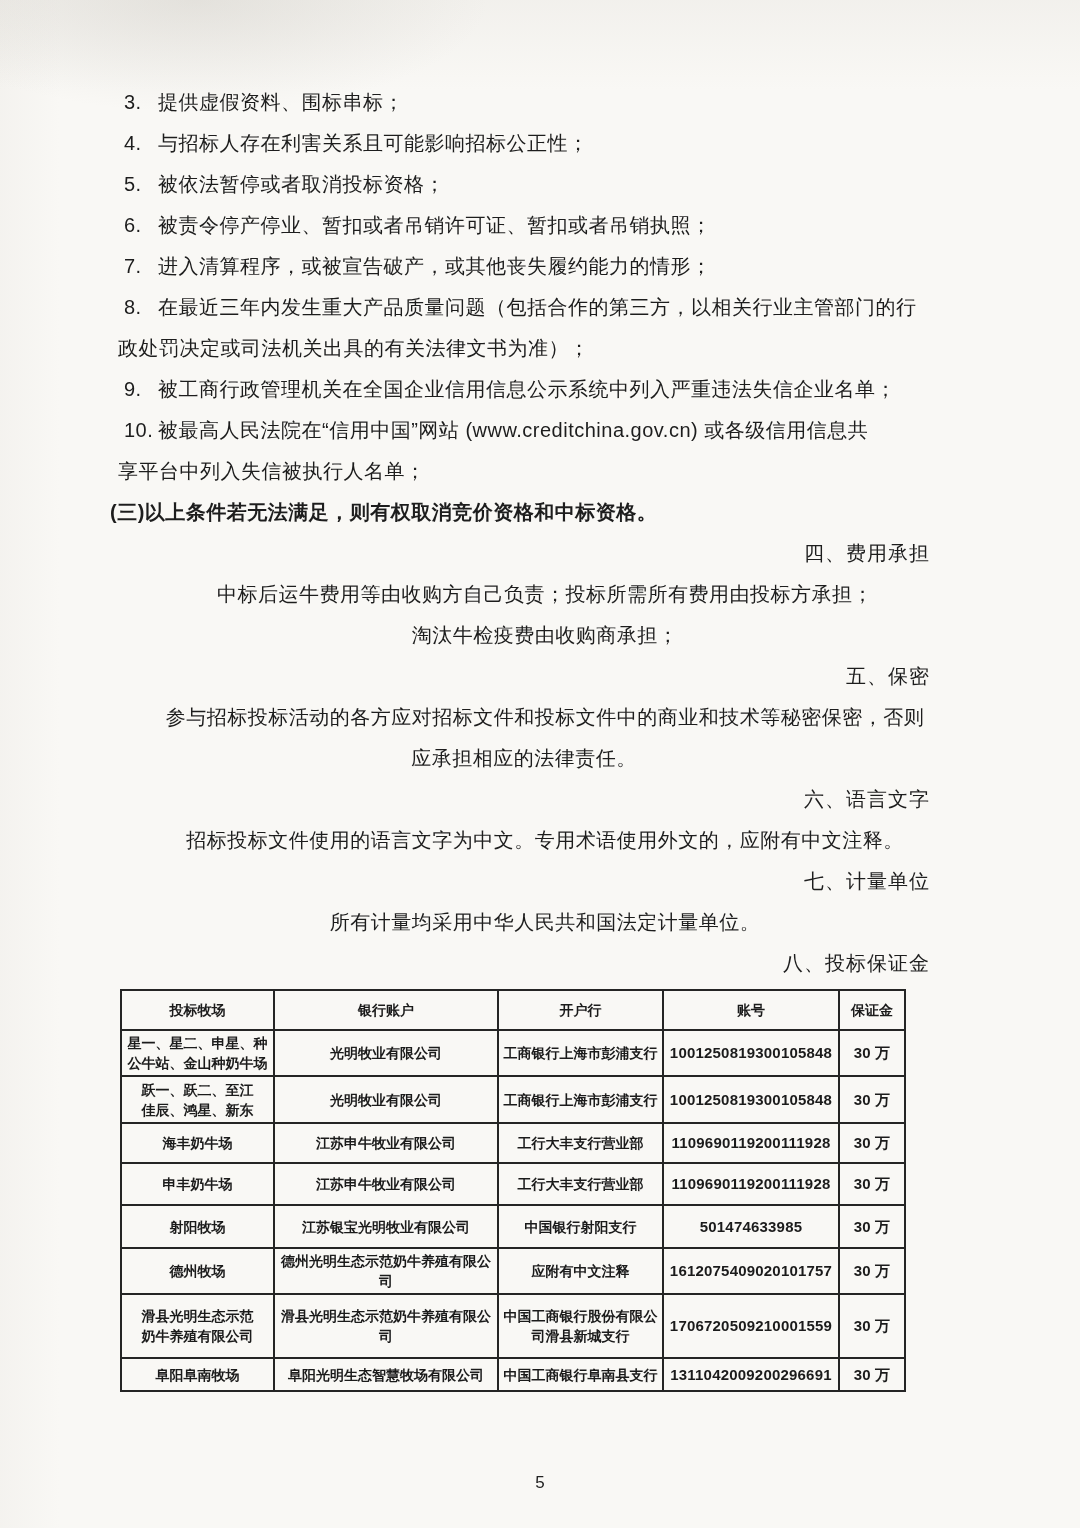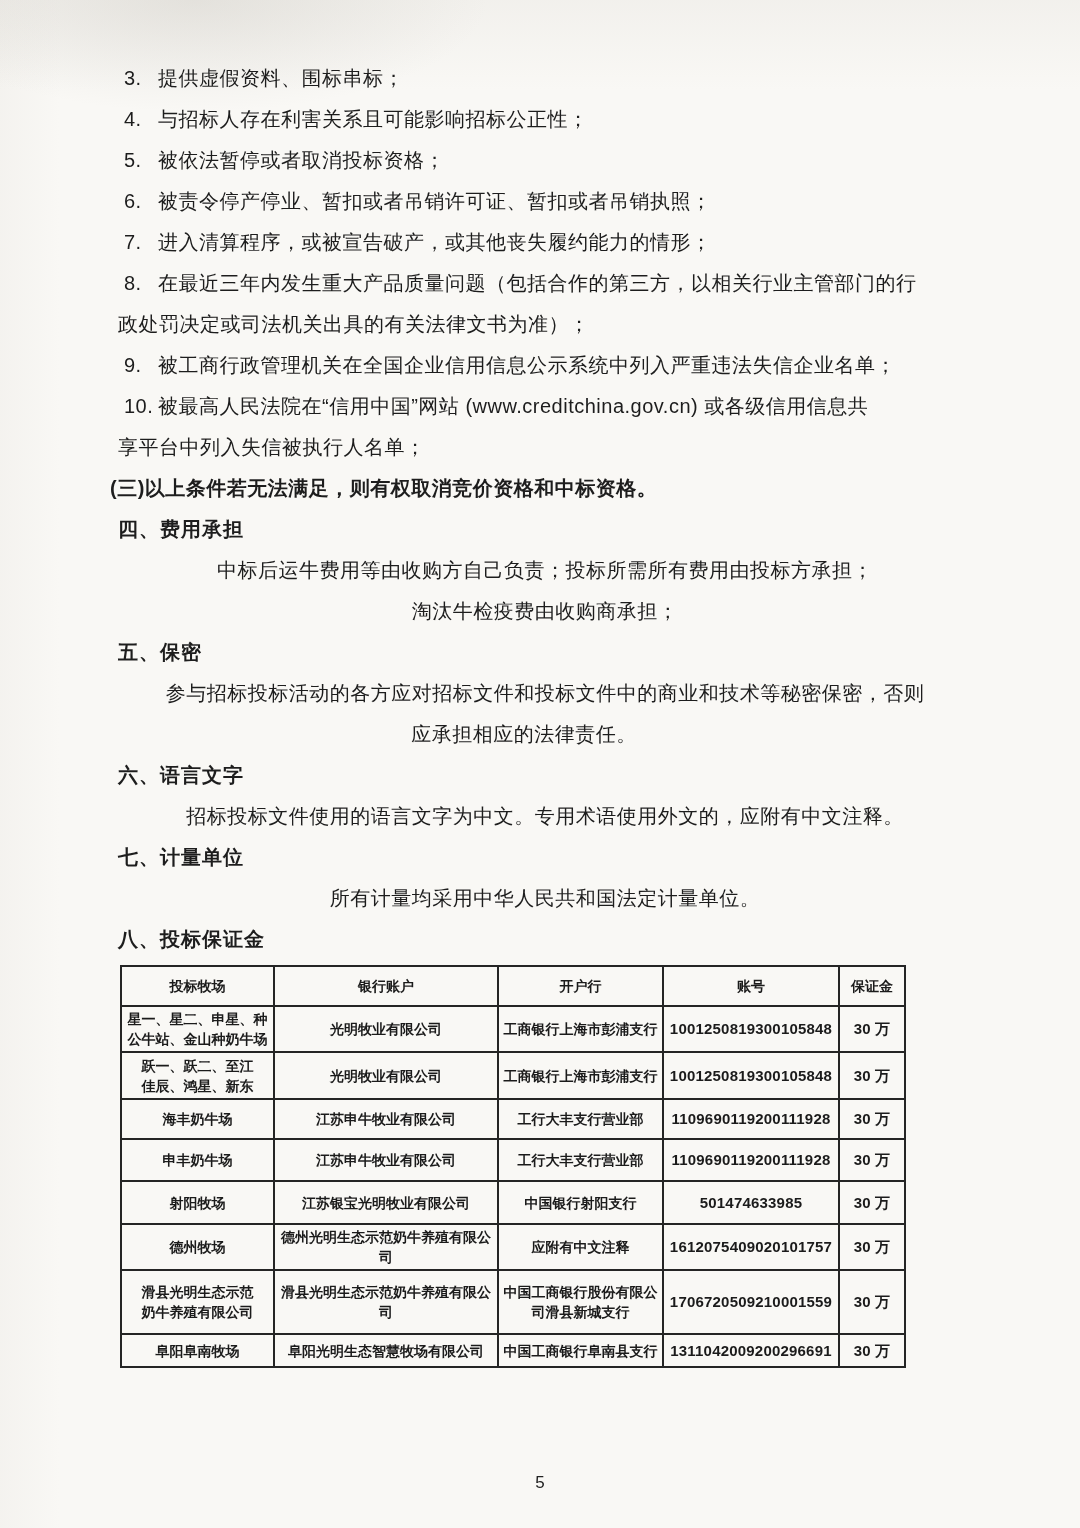--- a/index.html
+++ b/index.html
@@ -13,35 +13,35 @@
   }
   .scan-shade{
     position:absolute;inset:0;pointer-events:none;
     background:
       radial-gradient(ellipse 420px 160px at 18% 0%, rgba(190,186,178,0.28), rgba(190,186,178,0) 70%),
       linear-gradient(180deg, rgba(210,206,198,0.18), rgba(255,255,255,0) 90px),
       linear-gradient(90deg, rgba(215,211,203,0.15), rgba(255,255,255,0) 60px);
   }
   .content{
     position:absolute;left:118px;top:0;width:812px;
-    padding-top:58px;
+    padding-top:82px;
   }
   .ln{
     margin:0;
     font-size:20px;
     line-height:41px;
     white-space:pre-line;
     letter-spacing:0.5px;
   }
   .num{
     display:inline-block;
     min-width:34px;
     margin-left:6px;
   }
-  .heading{font-weight:bold;letter-spacing:1px;}
+  .heading{font-weight:normal;letter-spacing:1px;text-align:right;}
   .indent{text-indent:42px;text-align:center;}
   .outdent{margin-left:-8px;}
   .bold{font-weight:bold;}
   table.deposit{
     border-collapse:collapse;
     table-layout:fixed;
     margin:5px 4px 0 2px;
     width:784px;
   }
   table.deposit th, table.deposit td{

